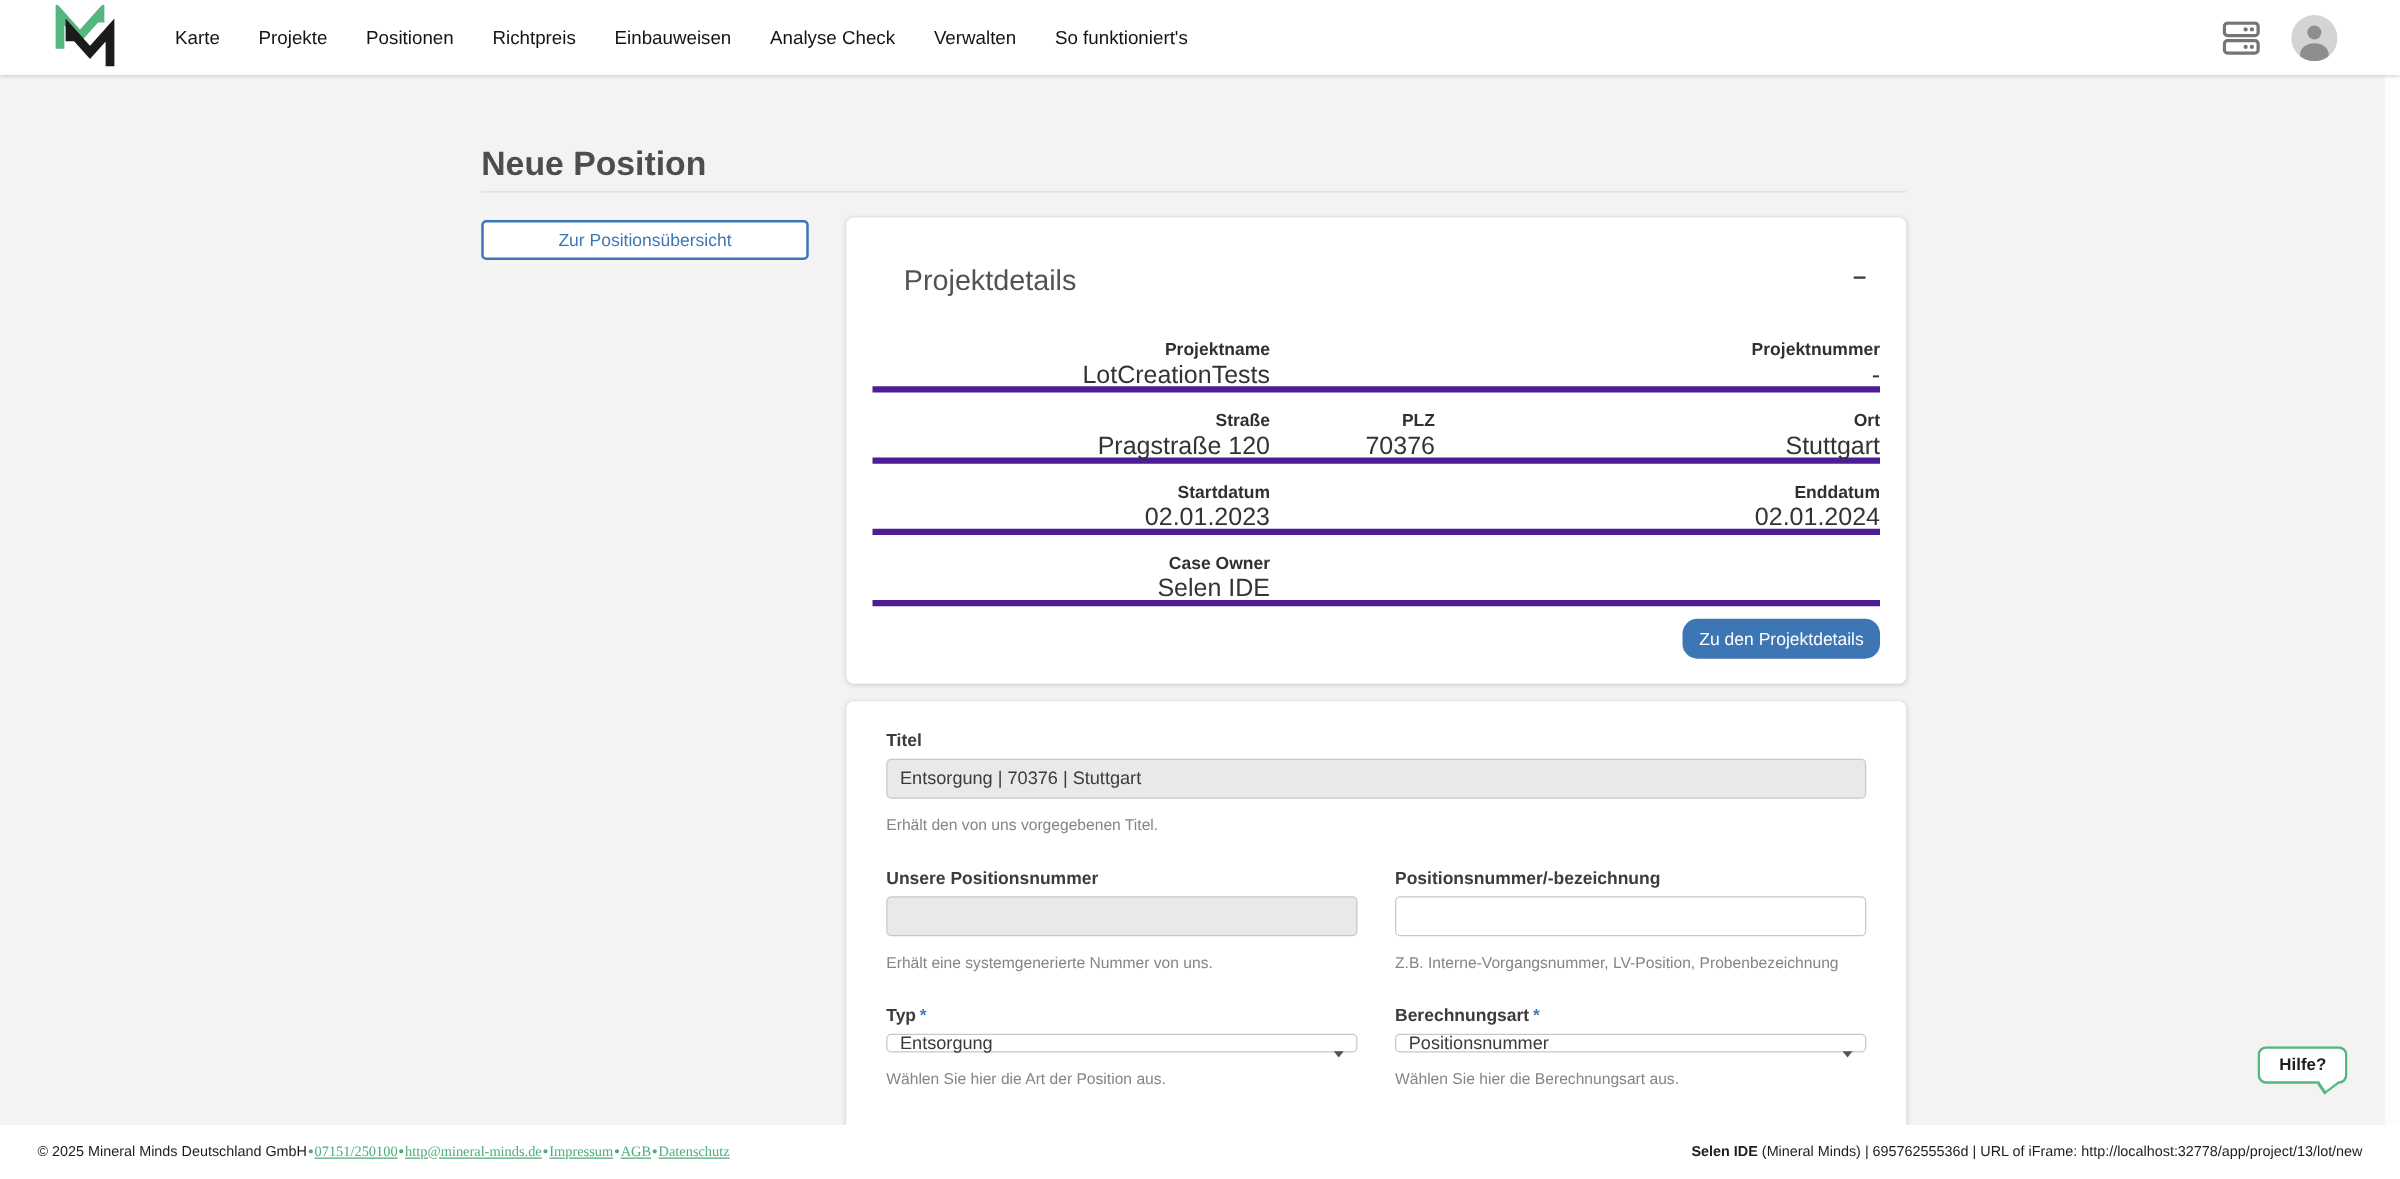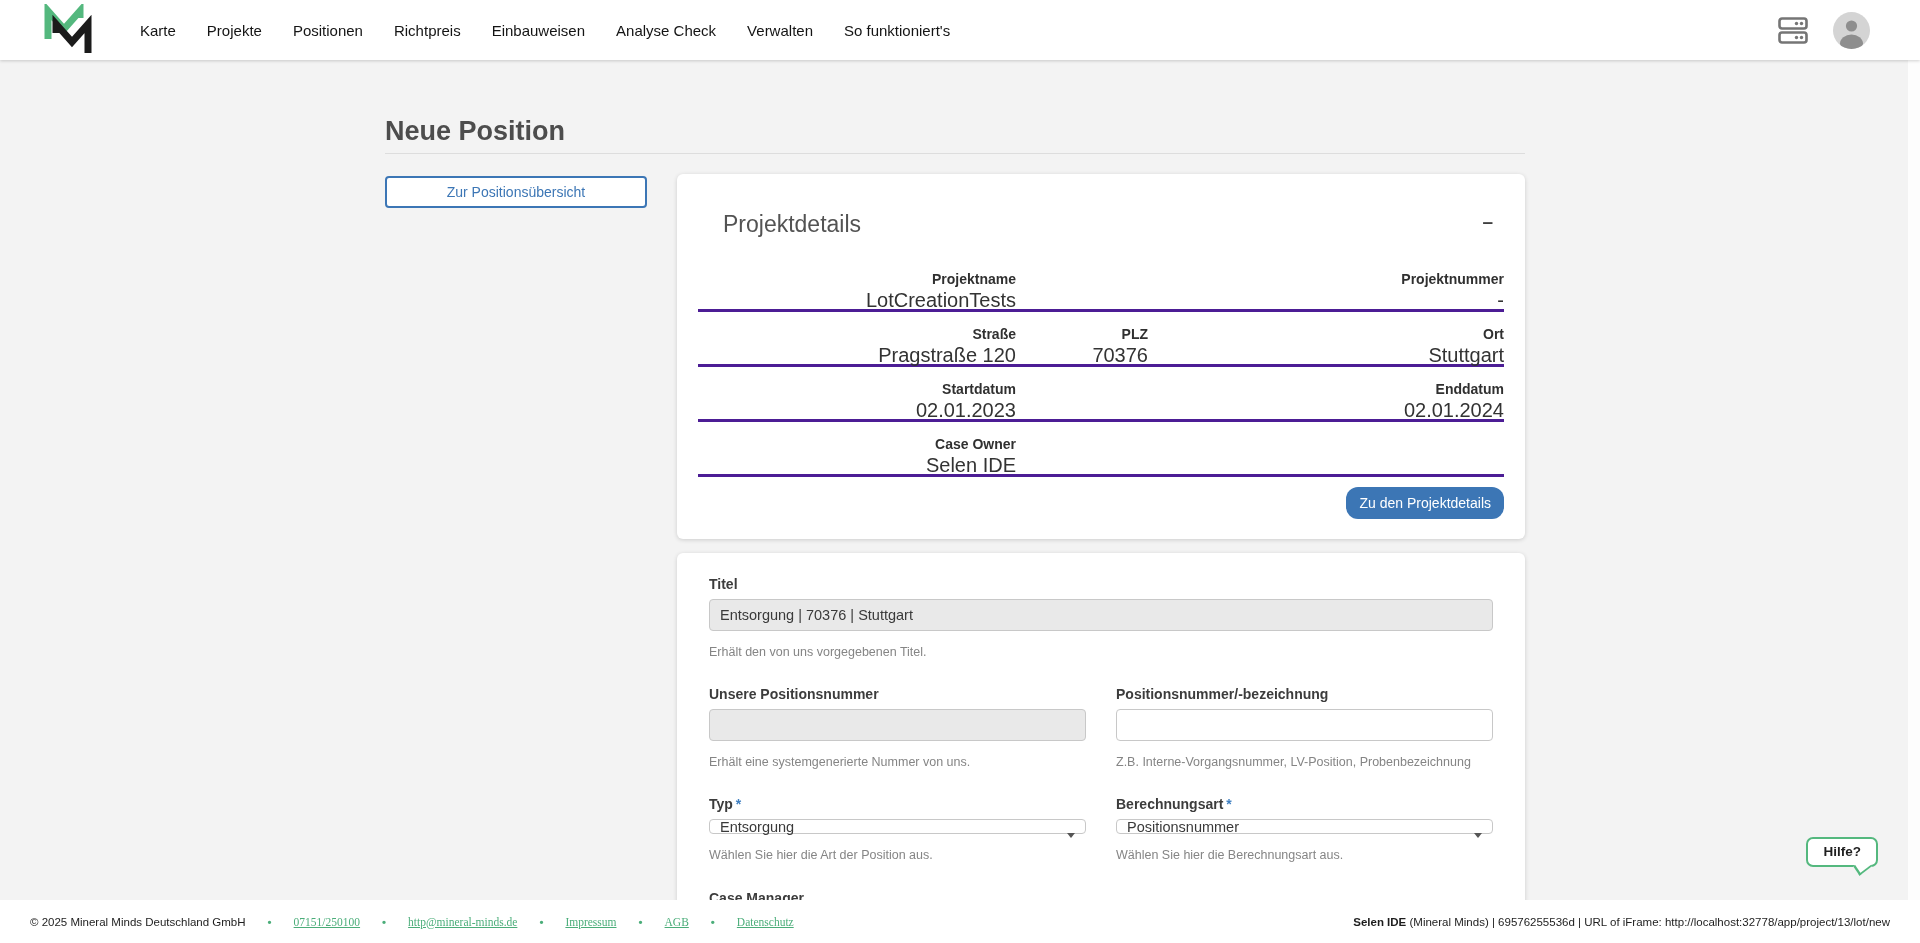--- a/index.html
+++ b/index.html
@@ -55,21 +55,21 @@
   .card-title { font-size: 23px; line-height: 24px; font-weight: 400; color: #535353; }
   .collapse-btn {
     font-size: 19px; font-weight: 700; color: #3f3f3f; cursor: pointer;
     background: none; border: none; padding: 0 6px; line-height: 20px; font-family: inherit;
   }
   .details { margin-top: 35px; }
   .detail-row {
     display: grid; grid-template-columns: 318px 132px 1fr;
     margin: 0 5px; padding: 14px 0 1px;
   }
-  .detail-row + .detail-row, .card-project-footer { border-top: 3px solid #4c1d95; }
+  .detail-row + .detail-row, .card-project-footer { border-top: 5px solid #4c1d95; }
   .detail-row.first { padding-top: 0; }
   .detail-cell { padding-left: 38px; text-align: right; }
   .cell-c3 { grid-column: 3; }
   .detail-label { font-size: 14px; line-height: 17px; font-weight: 700; color: #303030; }
   .detail-value { font-size: 20px; line-height: 16px; color: #333; margin-top: 4px; }
   .card-project-footer { margin: 0 5px; padding: 10px 0 0; display: flex; justify-content: flex-end; }
   .btn-primary {
     background: #3c76b5; color: #fff; border: none; border-radius: 12px;
     font-size: 14px; padding: 8px 13px; cursor: pointer; font-family: inherit;
   }
@@ -97,21 +97,21 @@
     border-top: 5px solid #555;
   }
   .case-manager { margin-top: 28px; }
 
   
   .footer {
     position: fixed; left: 0; right: 0; bottom: 0; height: 43px; background: #fff;
     display: flex; align-items: center; justify-content: space-between;
     padding: 0 30px; font-size: 11.5px; color: #1d1d1d; z-index: 10;
   }
-  .footer-left { display: flex; align-items: center; gap: 22px; white-space: nowrap; }
+  .footer-left { display: flex; align-items: center; gap: 1px; white-space: nowrap; }
   .footer-link { color: #4aad79; text-decoration: underline; cursor: pointer; font-family: Liberation Serif, serif; }
   .sep { color: #4aad79; font-weight: 700; }
   .footer-right { white-space: nowrap; }
   .footer-user { font-weight: 700; }
 
   
   .help-bubble {
     position: fixed; right: 42px; bottom: 76px; background: #fff;
     border: 2px solid #54b87e; border-radius: 7px; padding: 5px 15px 6px;
     font-size: 13.5px; font-weight: 700; color: #1f1f1f; cursor: pointer; z-index: 20;

